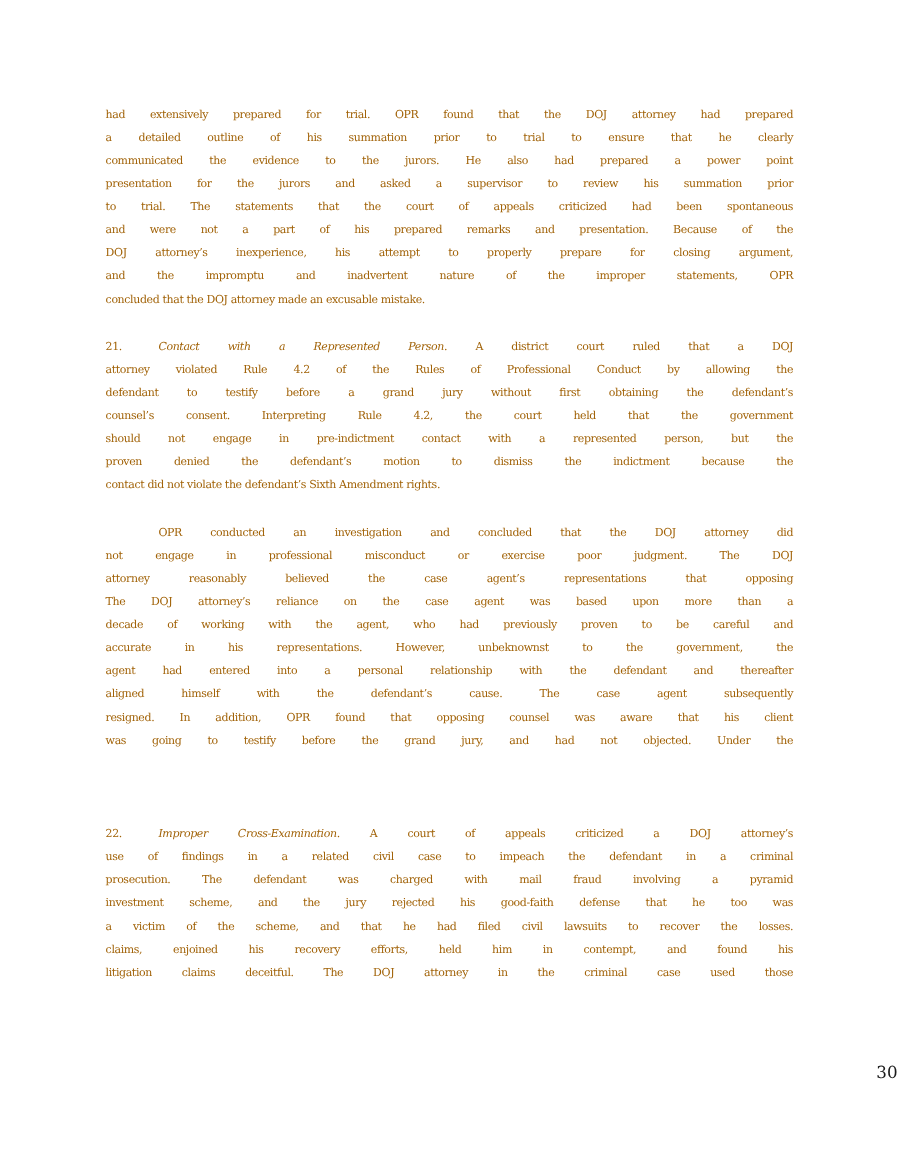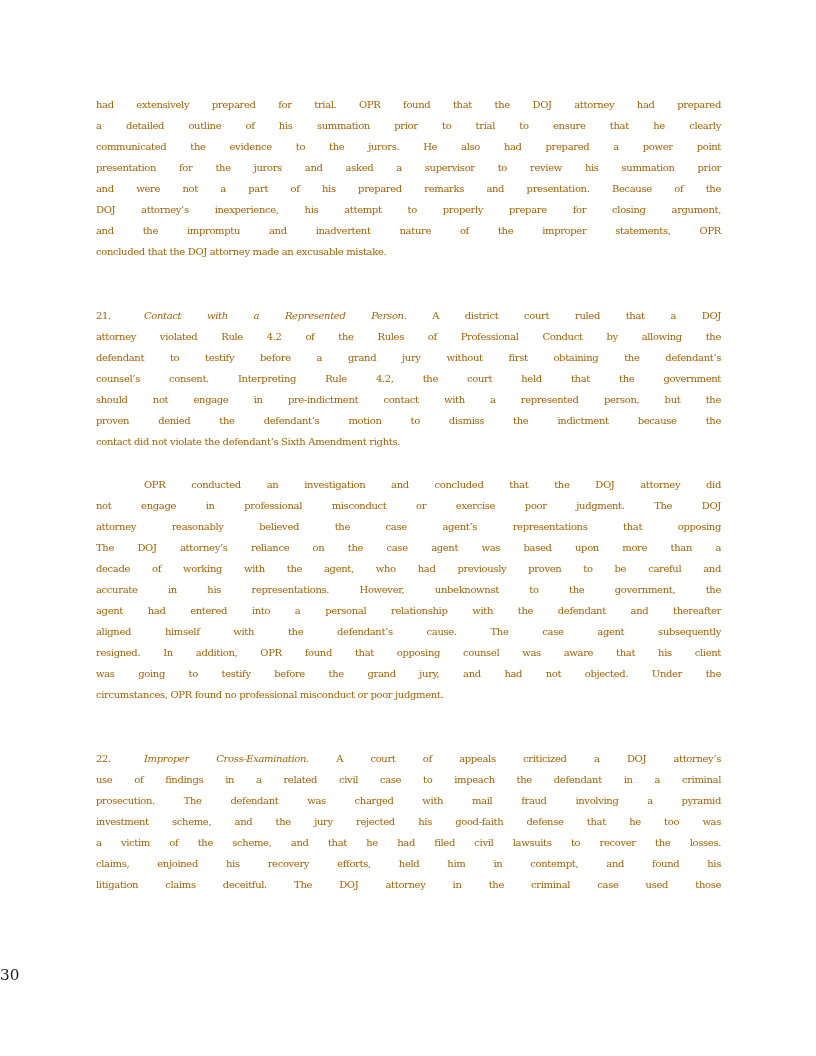--- a/index.html
+++ b/index.html
@@ -19,41 +19,44 @@
     white-space: nowrap; overflow: visible;
     letter-spacing: -0.35px;
   }
   .line.last { text-align-last: left; }
   .line .justify-wrap { display: block; white-space: normal; text-align: justify; text-align-last: justify; }
   .line.last .justify-wrap { text-align-last: left; }
   .indent { padding-left: 48px; box-sizing: border-box; }
   .para-num { display: inline-block; width: 48px; }
   .italic { font-style: italic; }
   .page-number {
-    position: absolute; left: 0; width: 816px; top: 966px; text-align: left;
+    position: absolute; left: 0; width: 816px; top: 966px; text-align: right;
     font-family: "DejaVu Serif", "Liberation Serif", serif; font-size: 15.2px; color: #1a1a1a;
   }
 </style>
 </head>
 <body>
 
 <div class="page">
 
   <div class="text-block" style="top:94px;">
     <span class="line">
         <span class="justify-wrap">had extensively prepared for trial.  OPR found that the DOJ attorney had prepared</span>
       </span>
     <span class="line">
         <span class="justify-wrap">a detailed outline of his summation prior to trial to ensure that he clearly</span>
       </span>
     <span class="line">
         <span class="justify-wrap">communicated the evidence to the jurors.  He also had prepared a power point</span>
       </span>
     <span class="line">
         <span class="justify-wrap">presentation for the jurors and asked a supervisor to review his summation prior</span>
+      </span>
+    <span class="line">
+        <span class="justify-wrap">to trial.  The statements that the court of appeals criticized had been spontaneous</span>
       </span>
     <span class="line">
         <span class="justify-wrap">and were not a part of his prepared remarks and presentation.  Because of the</span>
       </span>
     <span class="line">
         <span class="justify-wrap">DOJ attorney’s inexperience, his attempt to properly prepare for closing argument,</span>
       </span>
     <span class="line">
         <span class="justify-wrap">and the impromptu and inadvertent nature of the improper statements, OPR</span>
       </span>
@@ -110,23 +113,20 @@
       </span>
     <span class="line">
         <span class="justify-wrap">aligned himself with the defendant’s cause.   The case agent subsequently</span>
       </span>
     <span class="line">
         <span class="justify-wrap">resigned.  In addition, OPR found that opposing counsel was aware that his client</span>
       </span>
     <span class="line">
         <span class="justify-wrap">was going to testify before the grand jury, and had not objected.  Under the</span>
       </span>
-    <span class="line last">
-        <span class="justify-wrap">circumstances, OPR found no professional misconduct or poor judgment.</span>
-      </span>
   </div>
 
   <div class="text-block" style="top:748px;">
     <span class="line">
         <span class="justify-wrap"><span class="para-num">22.</span><span class="italic">Improper Cross-Examination</span><span>.  A court of appeals criticized a DOJ attorney’s</span></span>
       </span>
     <span class="line">
         <span class="justify-wrap">use of findings in a related civil case to impeach the defendant in a criminal</span>
       </span>
     <span class="line">

